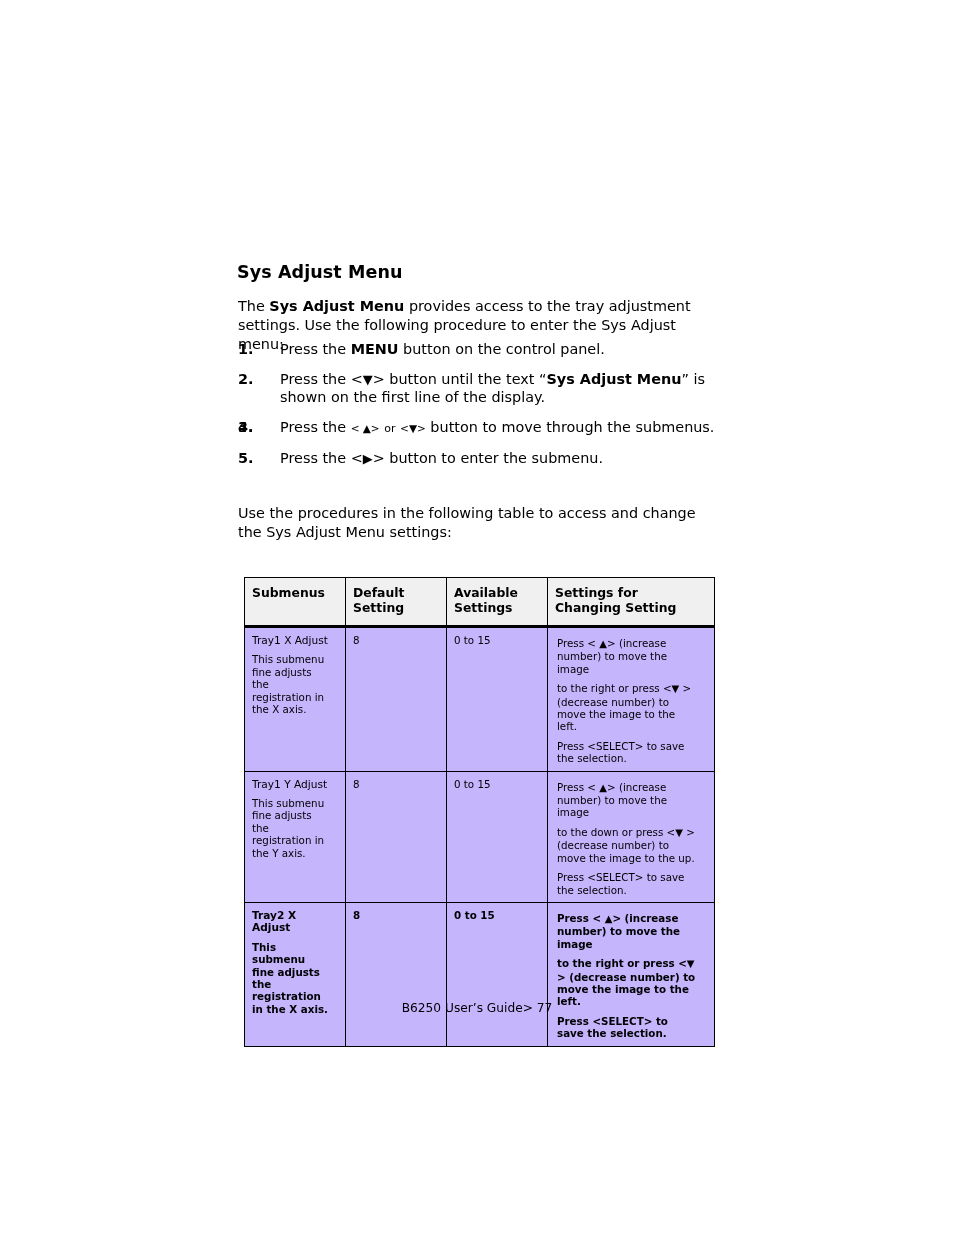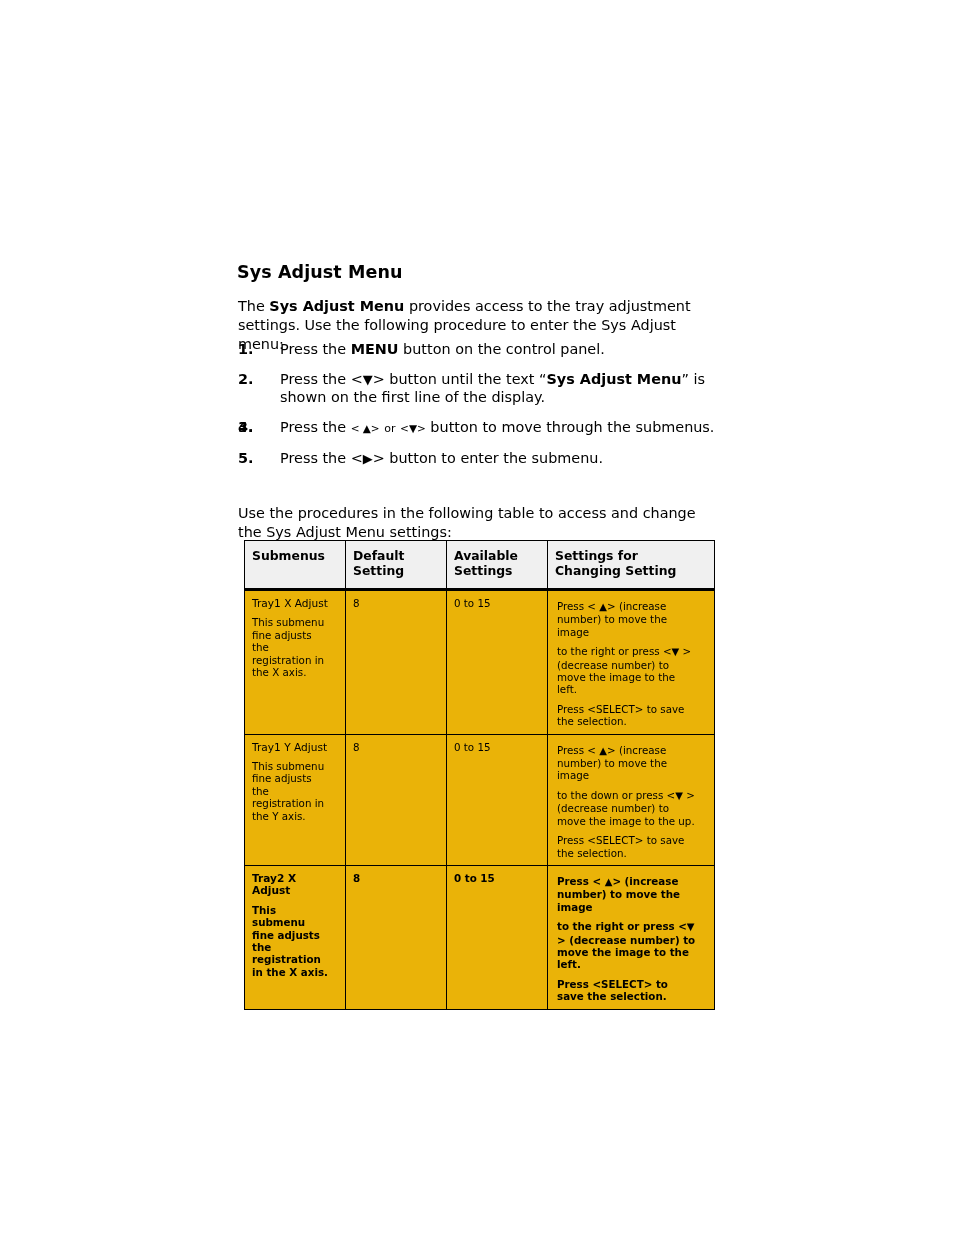--- a/index.html
+++ b/index.html
@@ -86,26 +86,26 @@
     top: 504px;
     width: 480px;
     font-size: 14.4px;
     line-height: 19px;
   }
 
   
   .data-table {
     position: absolute;
     left: 244px;
-    top: 540px;
+    top: 577px;
     width: 470px;
     border-collapse: collapse;
     table-layout: fixed;
     border: 1px solid #000;
-    background: #eab308;
+    background: #c4b5fd;
   }
   .data-table col.c1 { width: 101px; }
   .data-table col.c2 { width: 101px; }
   .data-table col.c3 { width: 101px; }
   .data-table col.c4 { width: 167px; }
 
   .data-table thead th {
     background: #f0f0f0;
     border-right: 1px solid #000;
     border-bottom: 3px solid #000;
@@ -254,14 +254,15 @@
         <td class="proc-cell">
           <p class="proc-p">Press &lt; <span class="proc-arrow">▲</span>&gt; (increase number) to move the image</p>
           <p class="proc-p">to the right or press &lt;<span class="proc-arrow">▼</span> &gt; (decrease number) to move the image to the left.</p>
           <p class="proc-p">Press &lt;SELECT&gt; to save the selection.</p>
         </td>
       </tr>
 
     </tbody>
   </table>
 
+  <div class="footer">B6250 User’s Guide&gt; 77</div>
 
 </div>
 
 </body></html>

